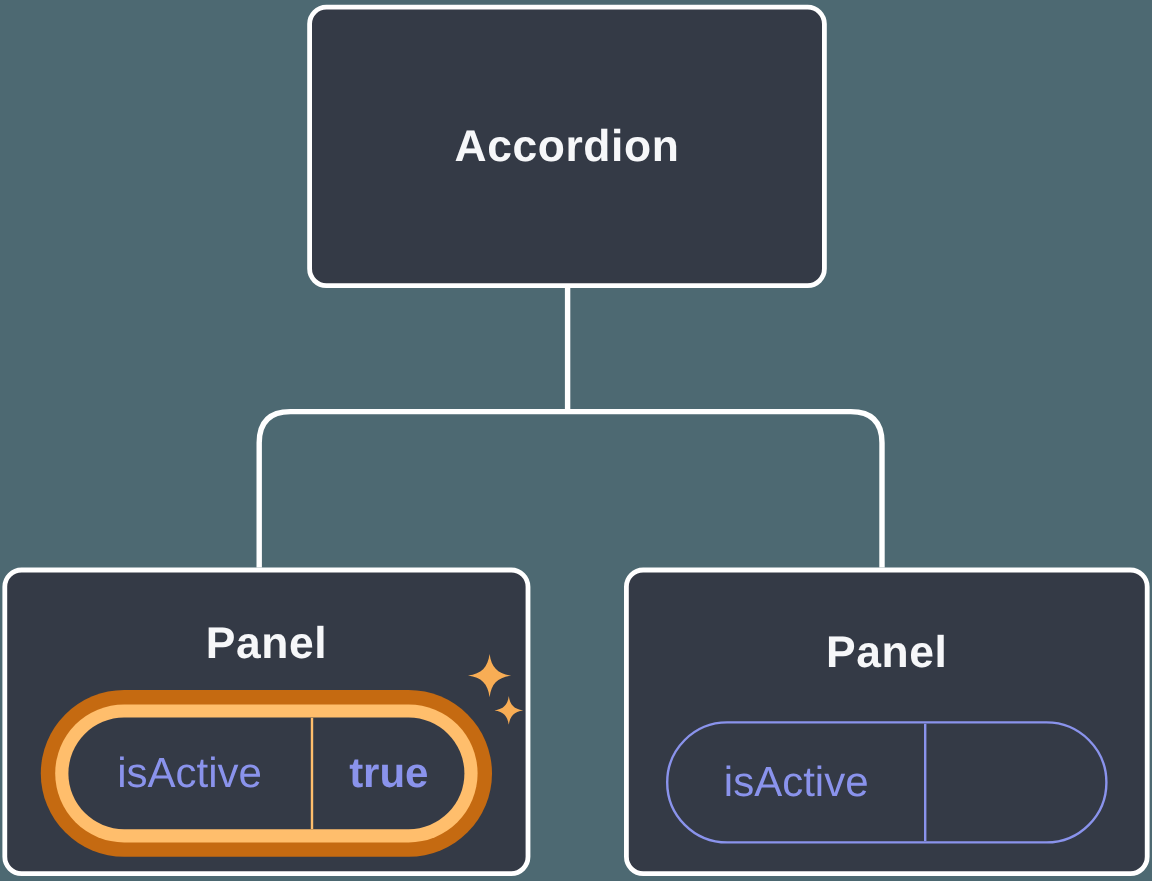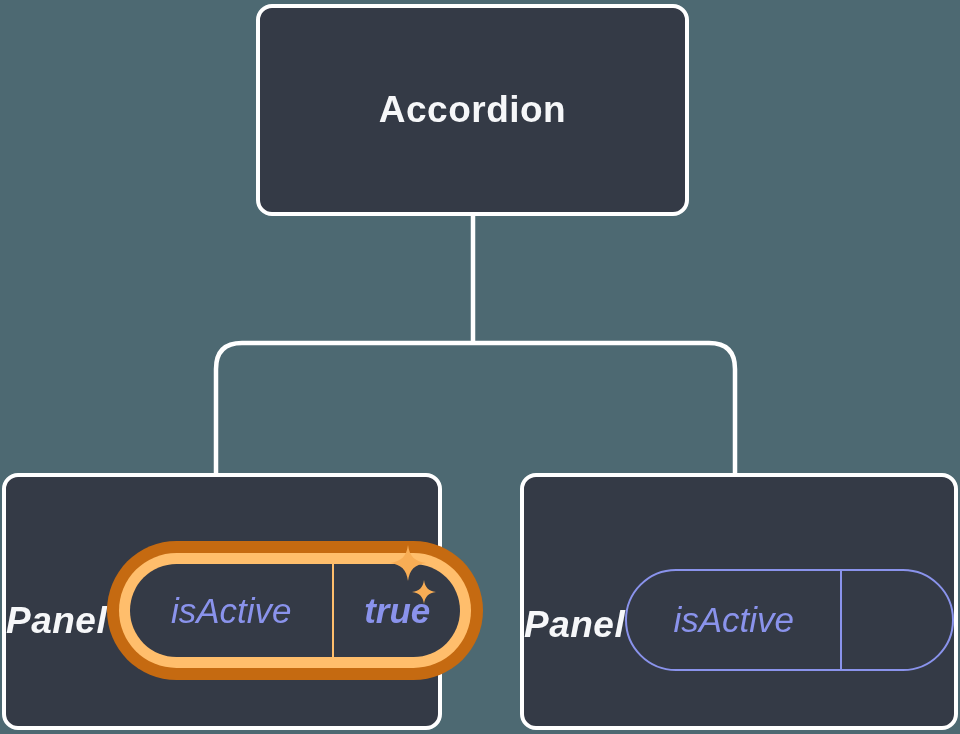--- a/index.html
+++ b/index.html
@@ -36,36 +36,35 @@
     fill: none;
   }
   .node {
     position: absolute;
     background: var(--node-bg);
     border: 4px solid var(--node-border);
     border-radius: 16px;
   }
   .node-root {
     left: 256px; top: 4px;
-    width: 433px; height: 212px;
+    width: 433px; height: 236px;
     display: flex;
     align-items: center;
     justify-content: center;
   }
   .node-title {
     color: var(--node-text);
     font-size: 37px;
     font-weight: 600;
     letter-spacing: 0.5px;
   }
   .node-panel {
     display: flex;
-    flex-direction: row;
+    flex-direction: column;
     align-items: center;
-    font-style: italic;
   }
   .node-panel-left { left: 2px;   top: 473px; width: 440px; height: 257px; }
   .node-panel-right{ left: 520px; top: 473px; width: 438px; height: 257px; }
   .node-panel-left  .node-title { margin-top: 38px; }
   .node-panel-right .node-title { margin-top: 46px; }
 
   
   .pill-glow {
     margin-top: 18px;
     background: var(--orange-dark);

